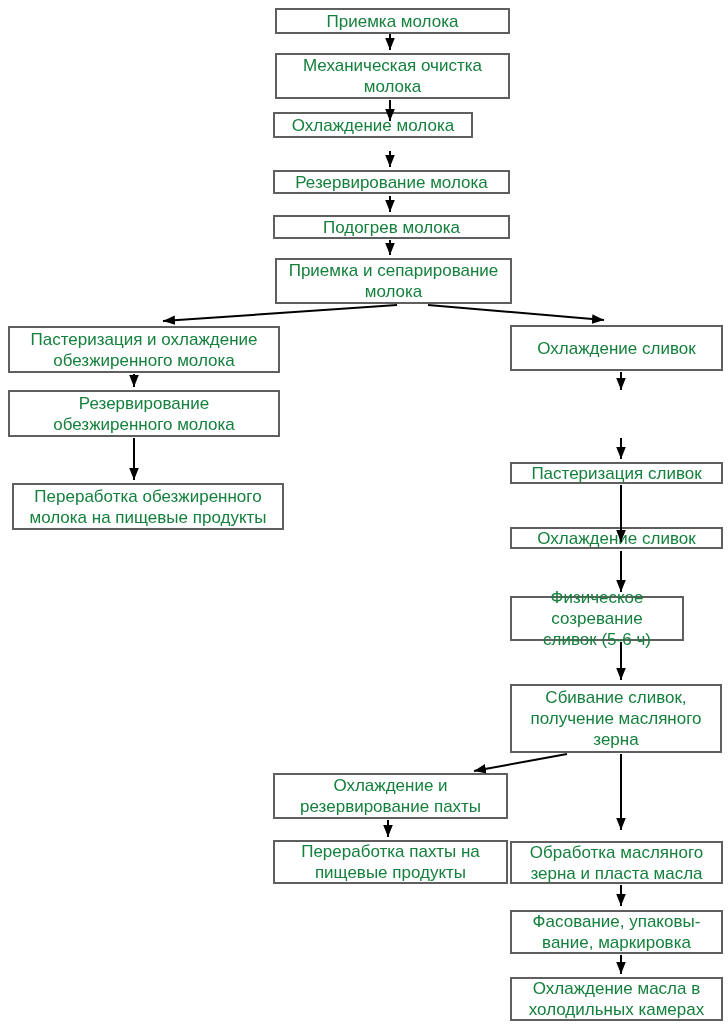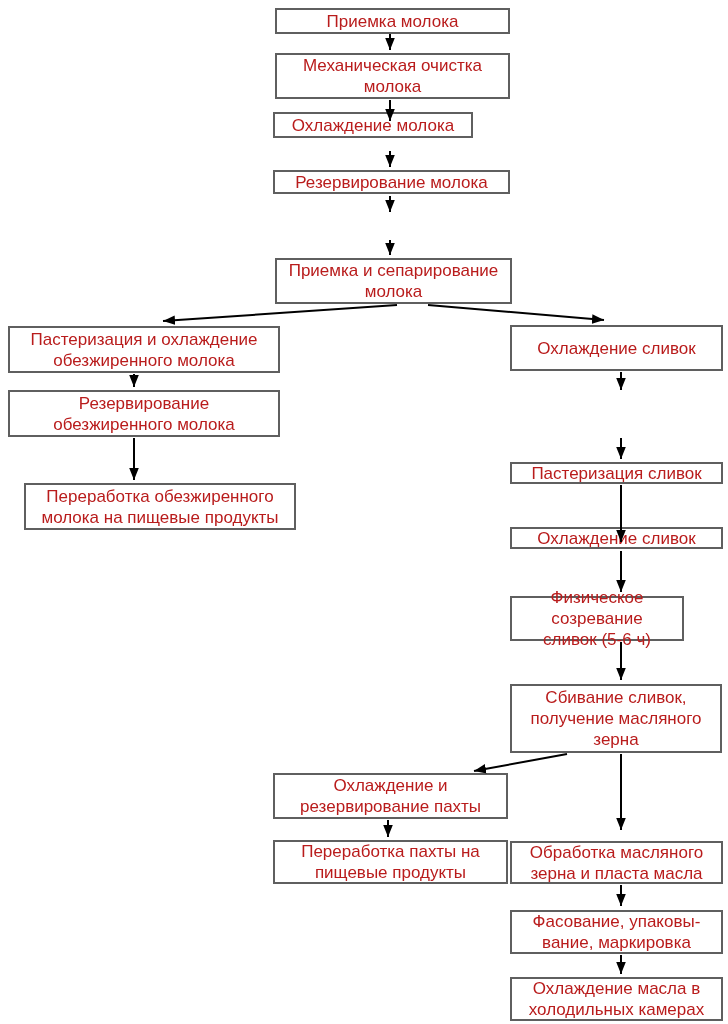--- a/index.html
+++ b/index.html
@@ -9,21 +9,21 @@
     height: 1024px;
     background: #ffffff;
     font-family: "Liberation Sans", sans-serif;
     overflow: hidden;
   }
   .node {
     position: absolute;
     box-sizing: border-box;
     border: 2px solid #5f5f5f;
     background: #ffffff;
-    color: #b91c1c;
+    color: #15803d;
     display: flex;
     align-items: center;
     justify-content: center;
     text-align: center;
     font-size: 17px;
     line-height: 21px;
     white-space: pre-line;
     padding: 0 3px;
   }
   .arrows {
@@ -36,28 +36,29 @@
 </head>
 <body>
 
 <div class="canvas">
 
   <div class="node" style="left:275px;top:8px;width:235px;height:26px">Приемка молока</div>
   <div class="node" style="left:275px;top:53px;width:235px;height:46px">Механическая очистка
 молока</div>
   <div class="node" style="left:273px;top:112px;width:200px;height:26px">Охлаждение молока</div>
   <div class="node" style="left:273px;top:170px;width:237px;height:24px">Резервирование молока</div>
+  <div class="node" style="left:273px;top:215px;width:237px;height:24px">Подогрев молока</div>
   <div class="node" style="left:275px;top:258px;width:237px;height:46px">Приемка и сепарирование
 молока</div>
 
   <div class="node" style="left:8px;top:326px;width:272px;height:47px">Пастеризация и охлаждение
 обезжиренного молока</div>
   <div class="node" style="left:8px;top:390px;width:272px;height:47px">Резервирование
 обезжиренного молока</div>
-  <div class="node" style="left:24px;top:483px;width:272px;height:47px">Переработка обезжиренного
+  <div class="node" style="left:12px;top:483px;width:272px;height:47px">Переработка обезжиренного
 молока на пищевые продукты</div>
 
   <div class="node" style="left:510px;top:325px;width:213px;height:46px">Охлаждение сливок</div>
   <div class="node" style="left:510px;top:462px;width:213px;height:22px">Пастеризация сливок</div>
   <div class="node" style="left:510px;top:527px;width:213px;height:22px">Охлаждение сливок</div>
   <div class="node" style="left:510px;top:596px;width:174px;height:45px">Физическое созревание
 сливок (5-6 ч)</div>
   <div class="node" style="left:273px;top:773px;width:235px;height:46px">Охлаждение и
 резервирование пахты</div>
 

